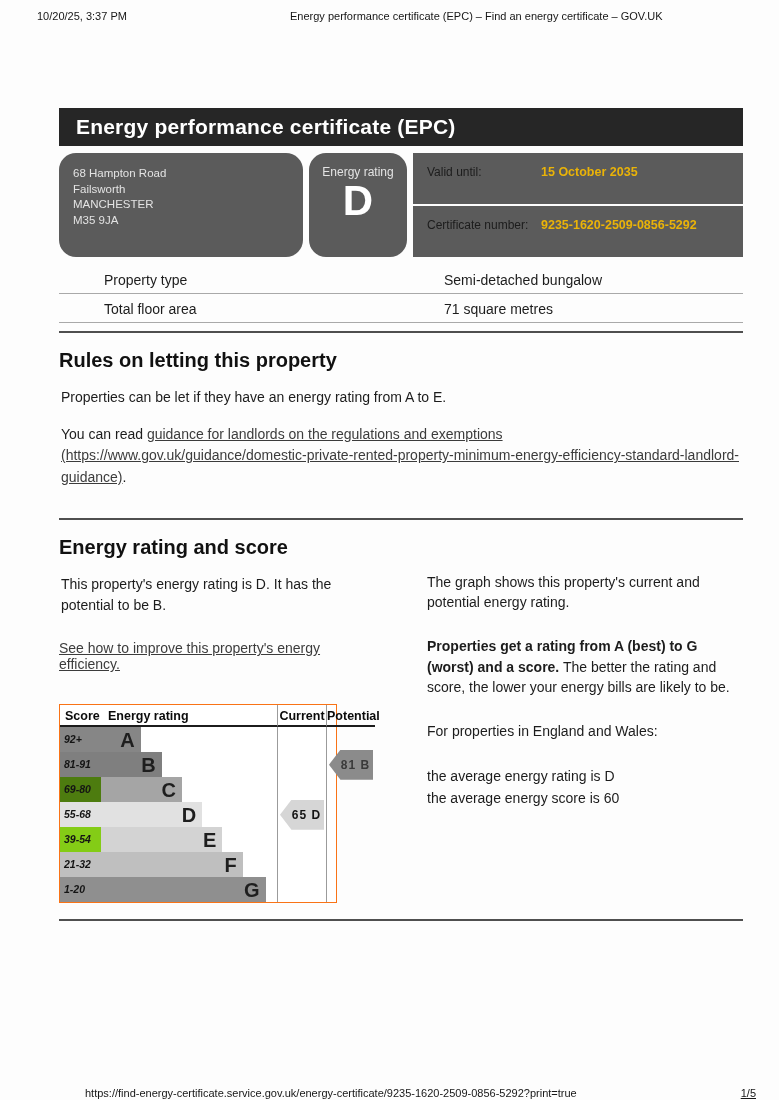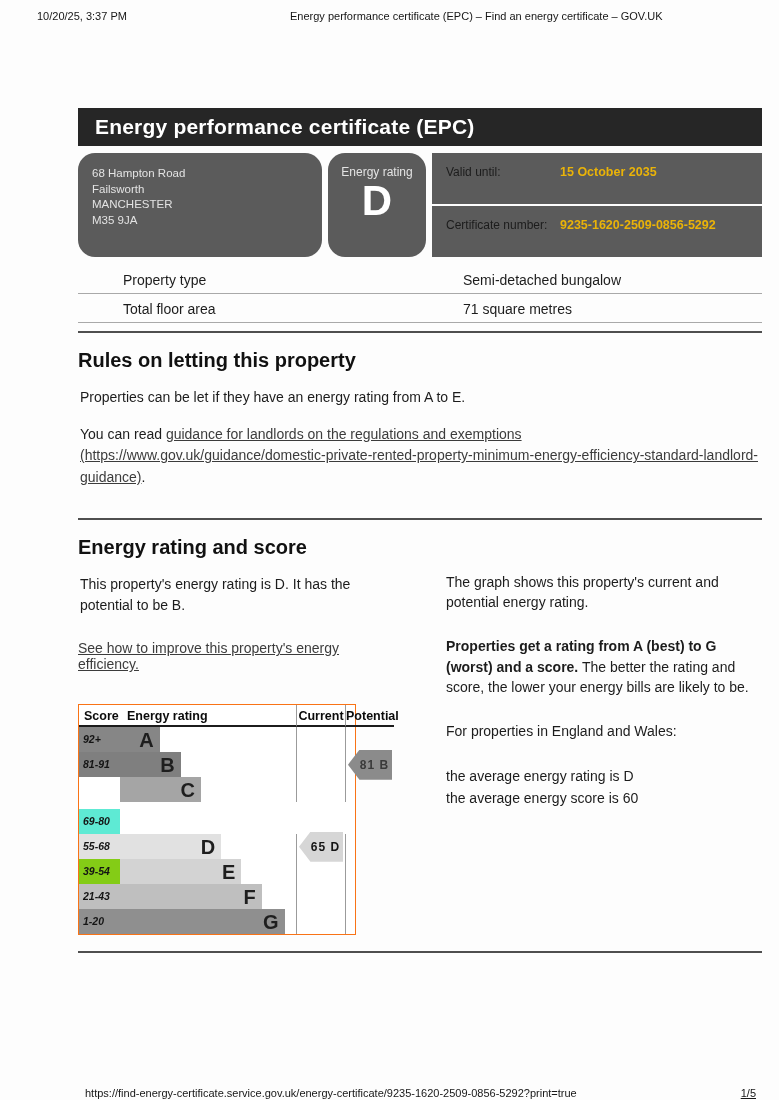--- a/index.html
+++ b/index.html
@@ -9,21 +9,21 @@
     position:relative; width:779px; height:1100px; margin:0 auto;
     background:#fdfdfd; overflow:hidden; color:#1c1c1c;
   }
   
   .print-datetime { position:absolute; top:10px; left:37px; font-size:11px; color:#161616; }
   .print-title    { position:absolute; top:10px; left:290px; font-size:11px; color:#161616; }
   .print-url      { position:absolute; top:1087px; left:85px; font-size:11px; color:#161616; }
   .print-pageno   { position:absolute; top:1087px; right:23px; font-size:11px; color:#161616;text-decoration:underline; }
 
   
-  .content { position:absolute; left:78px; top:108px; width:684px; }
+  .content { position:absolute; left:59px; top:108px; width:684px; }
 
   
   .epc-banner { background:#262626; height:38px; display:flex; align-items:center; padding-left:17px; }
   .epc-banner h1 { color:#ffffff; font-size:21px; font-weight:bold; letter-spacing:0.2px; }
 
   
   .summary-card { margin-top:7px; display:grid; grid-template-columns:244px 98px 1fr; column-gap:6px; height:104px; }
   .card-cell { background:#5b5b5b; color:#e3e3e3;border-radius:17px; }
   .address-cell { padding:13px 14px; font-size:11.5px; line-height:1.35; }
   .rating-cell { display:flex; flex-direction:column; align-items:center; padding-top:12px; }
@@ -160,21 +160,21 @@
             <div class="bar-cell">
                 <div class="band-bar" style="background: rgb(127, 127, 127); width: 34.5%;">
                   <span class="band-letter">B</span>
                 </div>
               </div>
             <div class="ptr-cell"></div>
             <div class="ptr-cell">
                 <div class="rating-arrow" style="background: rgb(139, 139, 139); color: rgb(58, 58, 58);">81 B</div>
               </div>
 
-            <div class="score-cell" style="background: #5eead4; margin-top: 32px;">69-80</div>
+            <div class="score-cell" style="background: #4d7c0f;">69-80</div>
             <div class="bar-cell">
                 <div class="band-bar" style="background: rgb(165, 165, 165); width: 46%;">
                   <span class="band-letter">C</span>
                 </div>
               </div>
             <div class="ptr-cell"></div>
             <div class="ptr-cell"></div>
 
             <div class="score-cell" style="background: rgb(225, 225, 225);">55-68</div>
             <div class="bar-cell">
@@ -189,21 +189,21 @@
 
             <div class="score-cell" style="background: #84cc16;">39-54</div>
             <div class="bar-cell">
                 <div class="band-bar" style="background: rgb(211, 211, 211); width: 69%;">
                   <span class="band-letter">E</span>
                 </div>
               </div>
             <div class="ptr-cell"></div>
             <div class="ptr-cell"></div>
 
-            <div class="score-cell" style="background: rgb(191, 191, 191);">21-43</div>
+            <div class="score-cell" style="background: rgb(191, 191, 191);">21-32</div>
             <div class="bar-cell">
                 <div class="band-bar" style="background: rgb(191, 191, 191); width: 80.5%;">
                   <span class="band-letter">F</span>
                 </div>
               </div>
             <div class="ptr-cell"></div>
             <div class="ptr-cell"></div>
 
             <div class="score-cell" style="background: rgb(143, 143, 143);">1-20</div>
             <div class="bar-cell">

